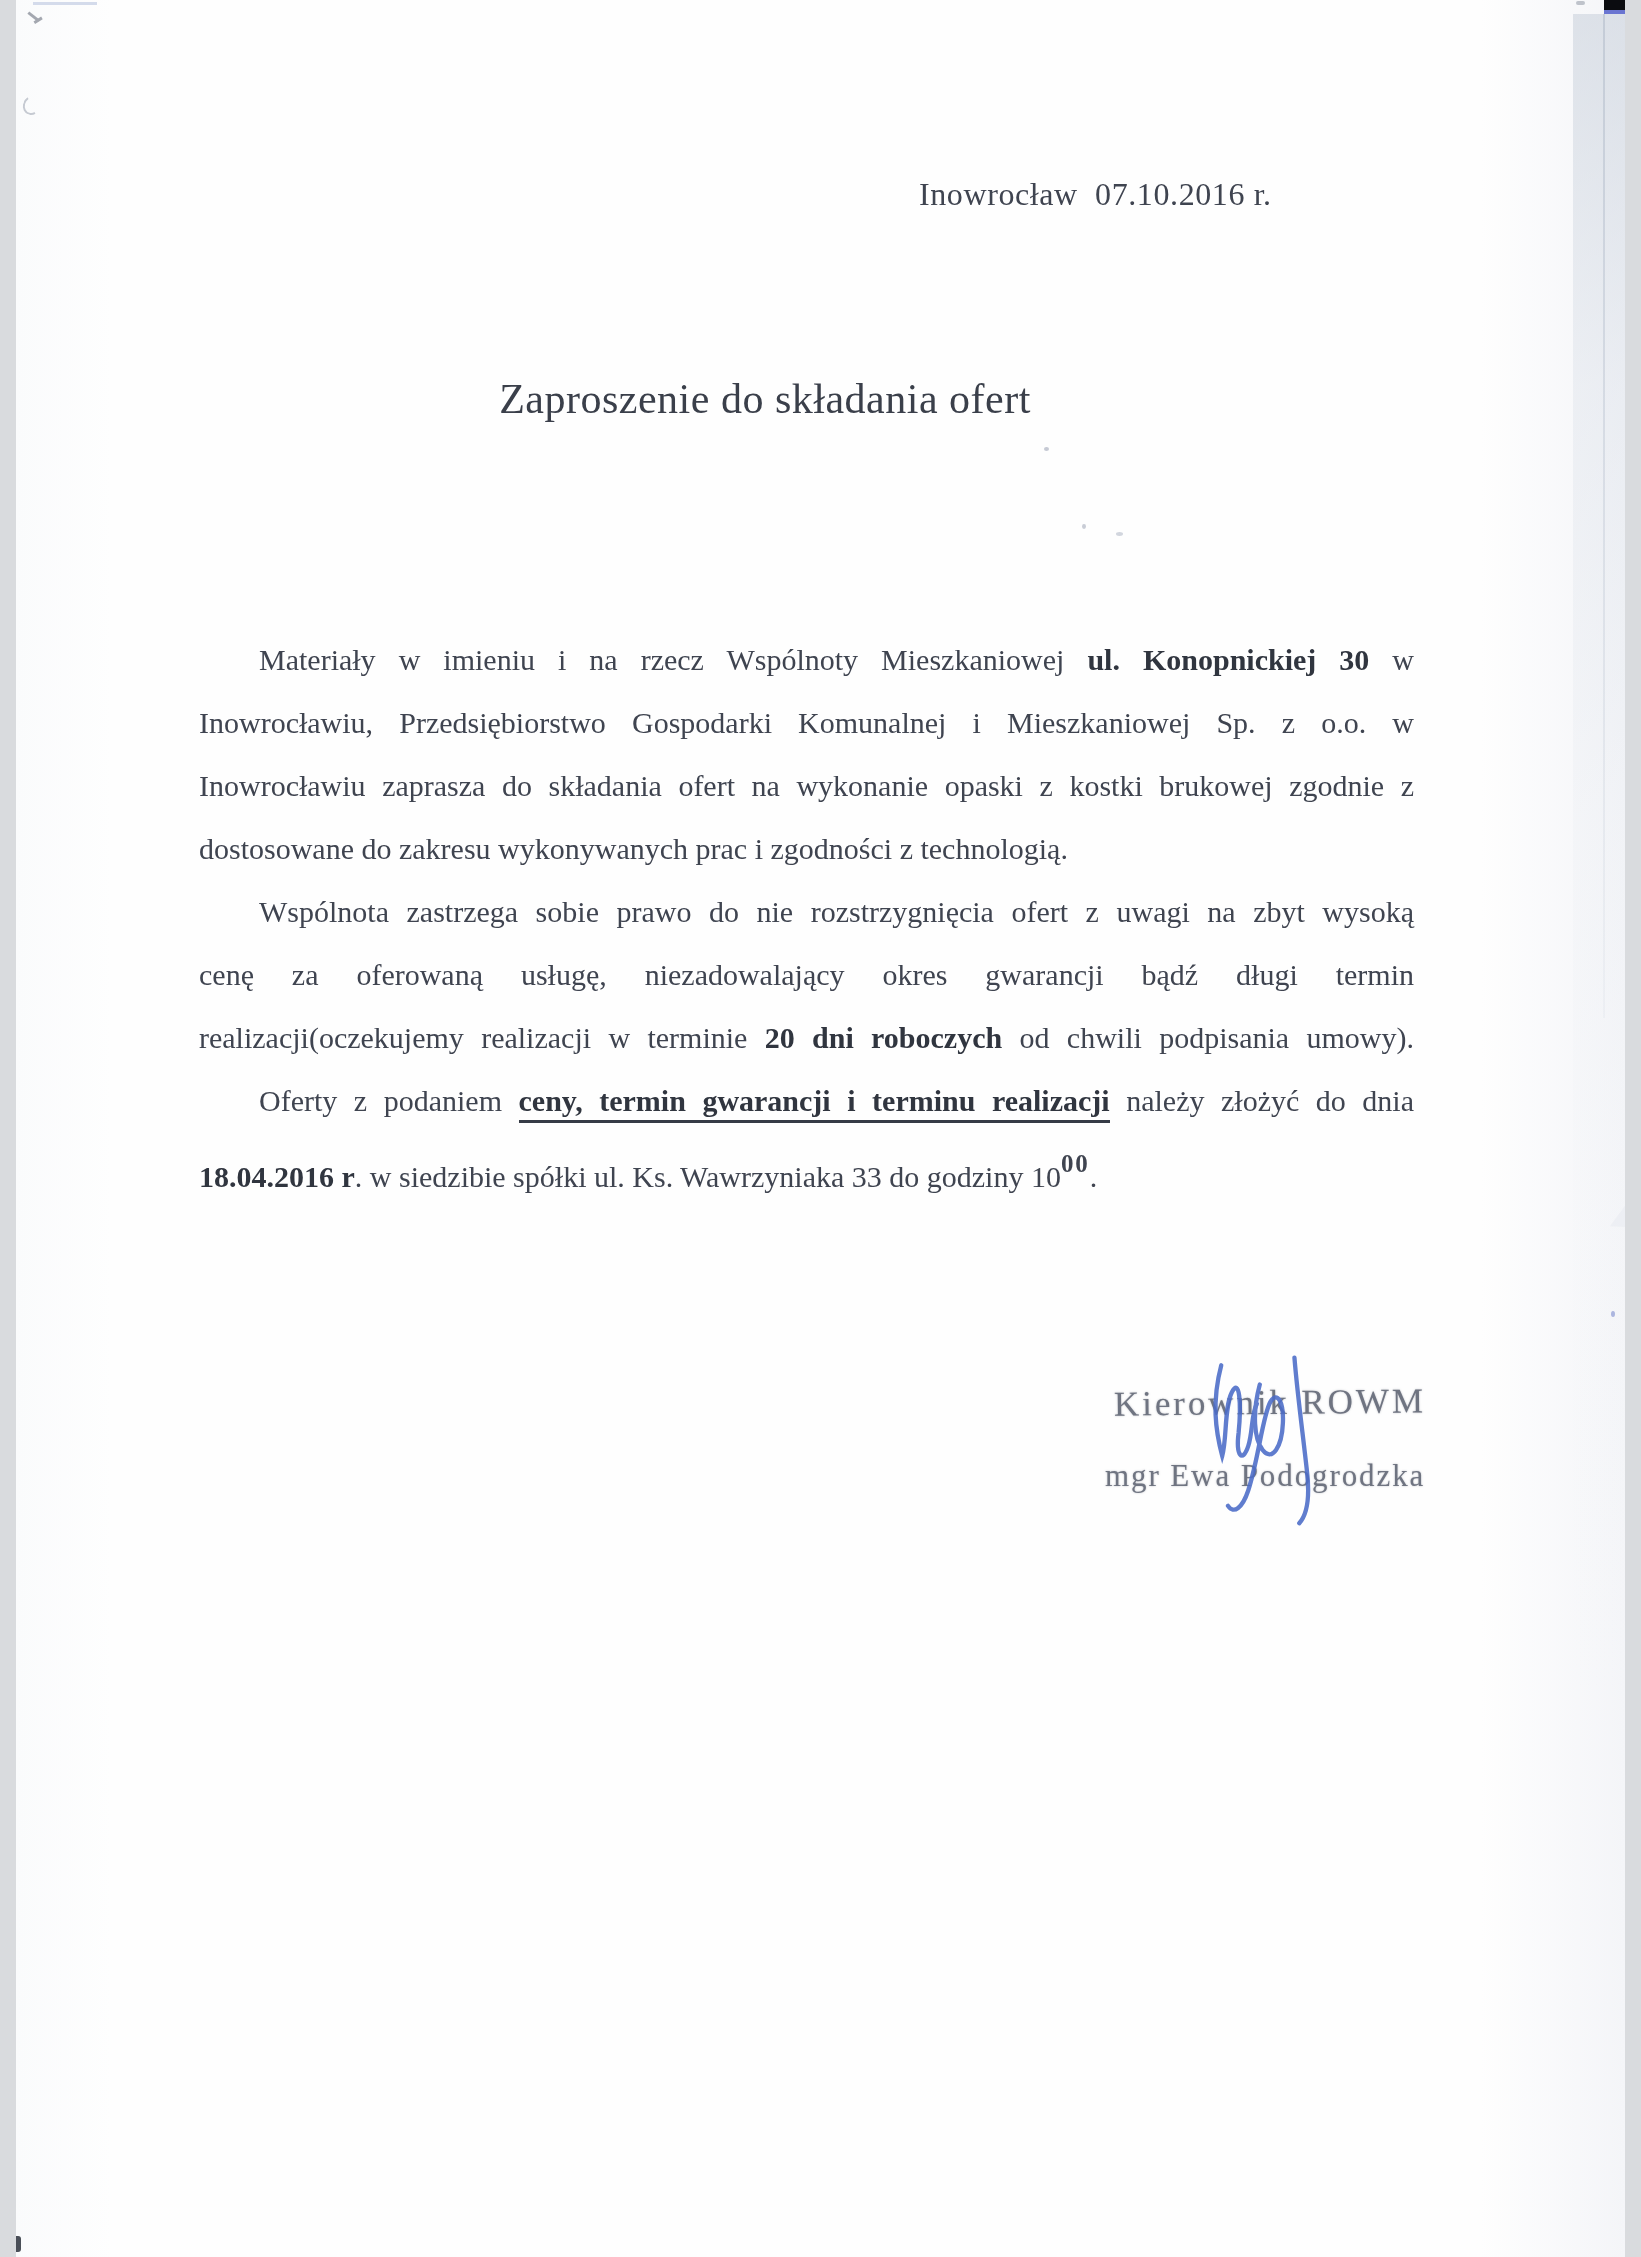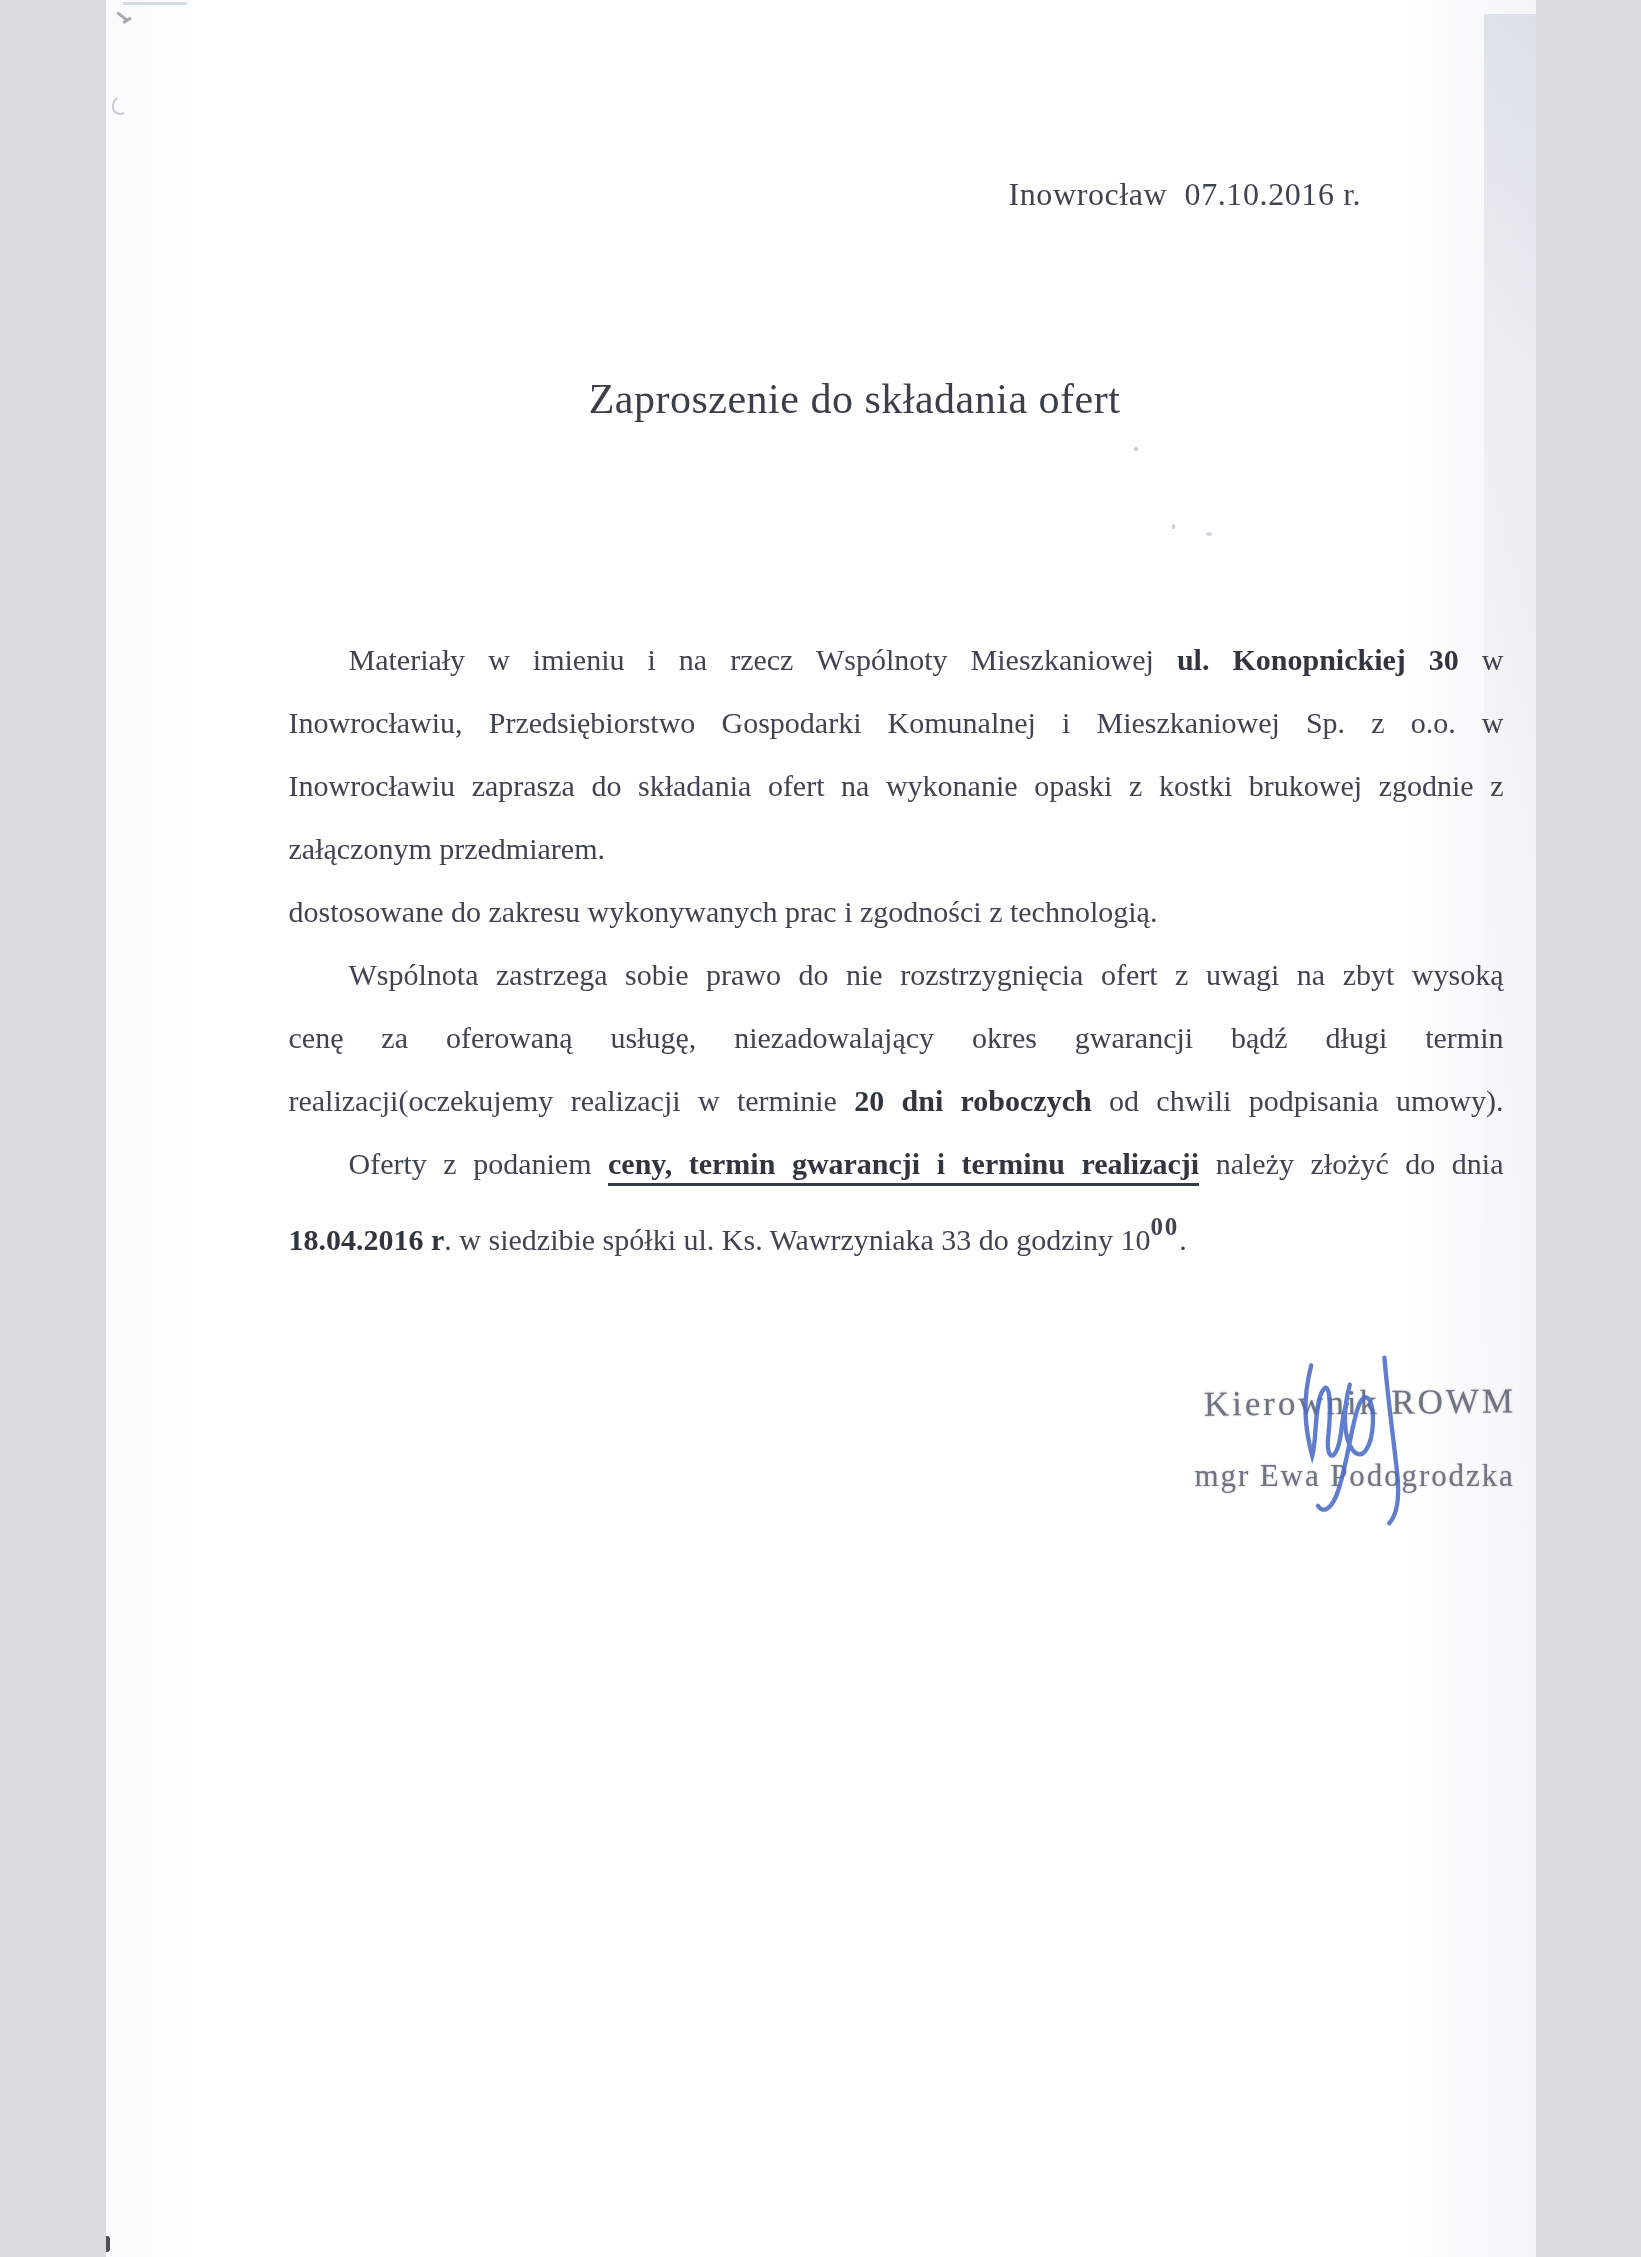--- a/index.html
+++ b/index.html
@@ -1,23 +1,24 @@
 <!DOCTYPE html>
 <html><head>
 <meta charset="utf-8">
 <style>
   html,body{margin:0;padding:0;background:#d9dbde;}
   .page{
     position:relative;
-    width:1430px;height:2257px;
+    width:1575px;height:2257px;
     margin:0 auto;
     background:linear-gradient(90deg,#fafbfc 0%,#fefefe 6%,#fefefe 91%,#f4f5f8 100%);
     overflow:hidden;
     font-family:"Liberation Serif", "DejaVu Serif", serif;
     color:#3f4450;
+    padding-left:34px;
   }
 
   
   .date-line{
     position:absolute;left:903px;top:176px;
     font-size:32px;letter-spacing:0.6px;white-space:pre;
   }
   .doc-title{
     position:absolute;left:0;top:357px;width:1498px;
     text-align:center;font-size:42px;letter-spacing:0.5px;color:#3a3f4a;margin-top:18px;
@@ -118,23 +119,20 @@
     </div>
 
     <div class="line stretch">
       <span>Inowrocławiu, Przedsiębiorstwo Gospodarki Komunalnej i Mieszkaniowej Sp. z o.o. w</span>
     </div>
 
     <div class="line stretch">
       <span>Inowrocławiu zaprasza do składania ofert na wykonanie opaski z kostki brukowej zgodnie z</span>
     </div>
 
-    <div class="line">
-      <span>załączonym przedmiarem.</span>
-    </div>
 
 
     <div class="line">
       <span>dostosowane do zakresu wykonywanych prac i zgodności z technologią.</span>
     </div>
 
     <div class="line first stretch">
       <span>Wspólnota zastrzega sobie prawo do nie rozstrzygnięcia ofert z uwagi na zbyt wysoką</span>
     </div>
 

